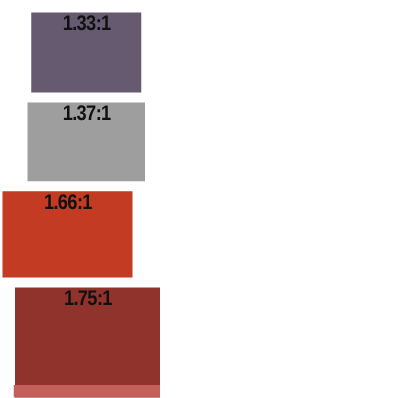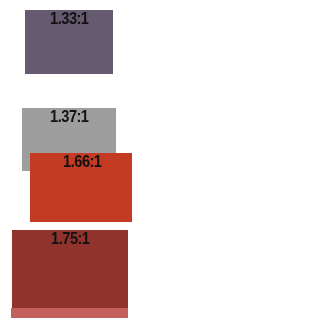--- a/index.html
+++ b/index.html
@@ -43,25 +43,25 @@
 </style>
 </head>
 <body>
 
 <div id="chart-root" style="background-color: rgb(255, 255, 255);">
 
   <div class="funnel-bar" style="left: 25px; top: 10px; width: 88px; height: 64px; background-color: rgb(101, 90, 112);">
     <span class="bar-label" style="color: rgb(17, 17, 17);">1.33:1</span>
   </div>
 
-  <div class="funnel-bar" style="left: 22px; top: 82px; width: 94px; height: 63px; background-color: rgb(158, 158, 158); margin-top: 26px;">
+  <div class="funnel-bar" style="left: 22px; top: 82px; width: 94px; height: 63px; background-color: rgb(158, 158, 158);">
     <span class="bar-label" style="color: rgb(17, 17, 17);">1.37:1</span>
   </div>
 
-  <div class="funnel-bar" style="left: 30px; top: 153px; width: 104px; height: 69px; background-color: rgb(195, 59, 34);">
+  <div class="funnel-bar" style="left: 2px; top: 153px; width: 104px; height: 69px; background-color: rgb(195, 59, 34);">
     <span class="bar-label" style="color: rgb(17, 17, 17);">1.66:1</span>
   </div>
 
   <div class="funnel-bar" style="left: 12px; top: 230px; width: 116px; height: 91px; background-color: rgb(143, 51, 44);">
     <span class="bar-label" style="color: rgb(17, 17, 17);">1.75:1</span>
   </div>
 
   <div class="funnel-bar" style="left: 11px; top: 308px; width: 117px; height: 10px; background-color: rgb(196, 96, 92);">
     <span class="bar-label" style="color: rgb(17, 17, 17);"></span>
   </div>

